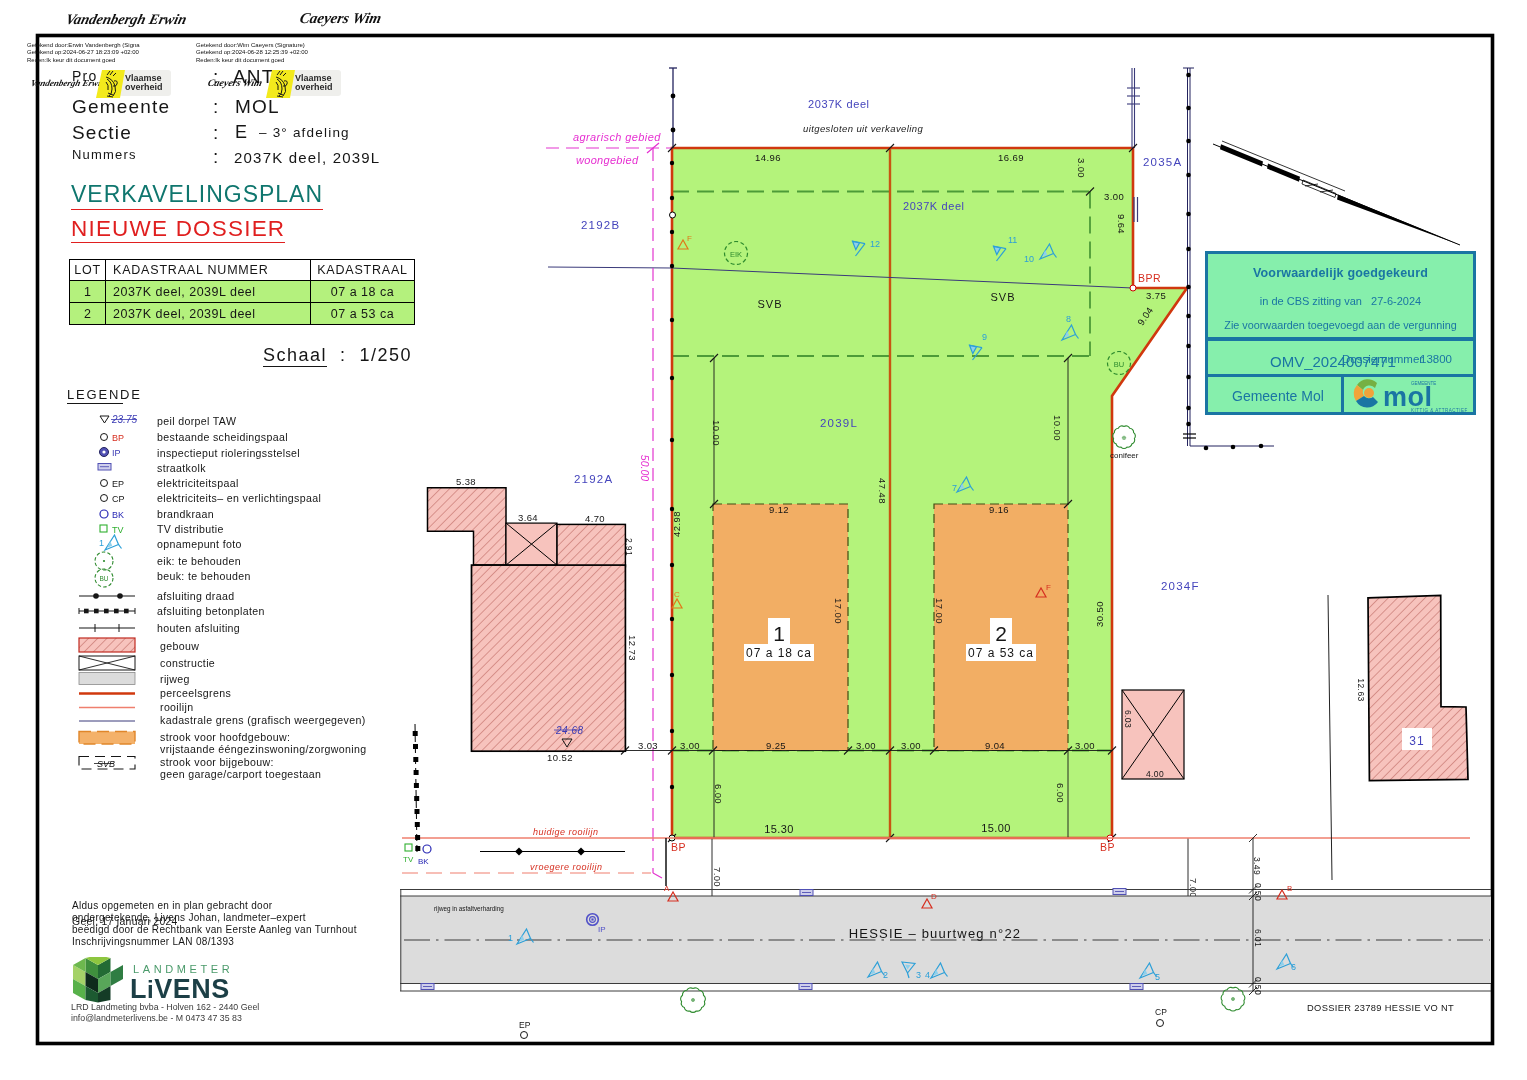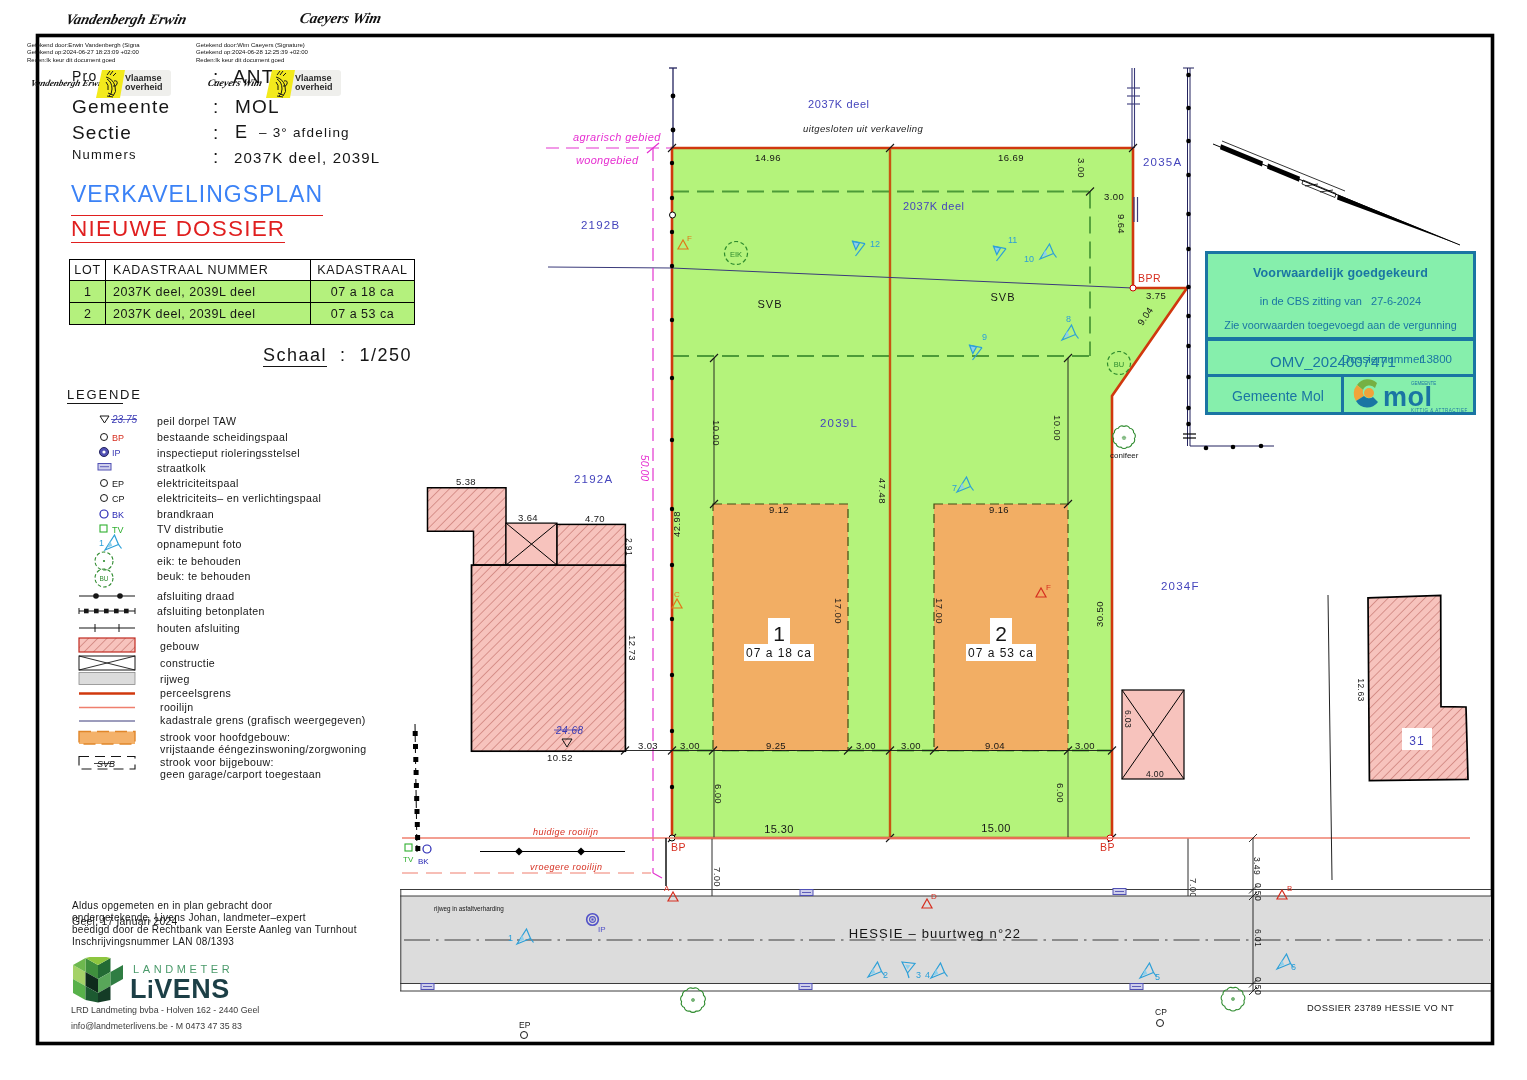--- a/index.html
+++ b/index.html
@@ -742,21 +742,21 @@
 
 <div class="hdr" style="left:72px;top:122px;font-size:19px;">Sectie</div>
 <div class="hdr" style="left:213px;top:122px;font-size:19px;">:</div>
 <div class="hdr" style="left:235px;top:122px;font-size:18px;">E</div>
 <div class="hdr" style="left:259px;top:125px;font-size:13.5px;">–  3°  afdeling</div>
 
 <div class="hdr" style="left:72px;top:147px;font-size:13px;">Nummers</div>
 <div class="hdr" style="left:213px;top:146px;font-size:19px;">:</div>
 <div class="hdr" style="left:234px;top:149px;font-size:15px;">2037K  deel,  2039L</div>
 
-<div style="position:absolute;left:71px;top:181px;font-size:23px;letter-spacing:1px;color:#3b82f6;border-bottom:1.8px solid #e01f1f;padding-bottom:7px;">VERKAVELINGSPLAN</div>
+<div style="position:absolute;left:71px;top:181px;font-size:23px;letter-spacing:1px;color:#0f766e;border-bottom:1.8px solid #e01f1f;padding-bottom:1px;">VERKAVELINGSPLAN</div>
 
 <div style="position:absolute;left:71px;top:216px;font-size:22.5px;letter-spacing:1.2px;color:#e01f1f;border-bottom:1.8px solid #e01f1f;padding-bottom:0px;">NIEUWE DOSSIER</div>
 
 <table style="position:absolute;left:69px;top:259px;border-collapse:collapse;font-size:12.5px;color:#161616;table-layout:fixed;width:341px;" cellspacing="0">
 <tbody>
         <tr style="height:21px;background:#fff;">
   <td style="border:1.6px solid #000;width:33px;text-align:center;letter-spacing:0.8px;">LOT</td>
   <td style="border:1.6px solid #000;width:196px;padding-left:7px;letter-spacing:0.8px;">KADASTRAAL  NUMMER</td>
   <td style="border:1.6px solid #000;width:101px;text-align:center;letter-spacing:0.8px;">KADASTRAAL</td>
 </tr>
@@ -789,21 +789,21 @@
 <polygon points="39.5,15 52,8 52,22 39.5,29" fill="#2f7d43"></polygon>
 <polygon points="2,22 14.5,29 14.5,43 2,36" fill="#58b14a"></polygon>
 <polygon points="14.5,29 27,36 27,45.5 14.5,43" fill="#1c5a31"></polygon>
 <polygon points="27,36 39.5,29 39.5,43 27,45.5" fill="#143c26"></polygon>
 <polygon points="2,8 14.5,1 14.5,15 2,8" fill="#6db84e"></polygon>
 </svg>
 
 <div style="position:absolute;left:133px;top:963px;font-size:11px;letter-spacing:3.6px;color:#4a9a6a;">LANDMETER</div>
 <div style="position:absolute;left:130px;top:974px;font-size:27px;font-weight:bold;letter-spacing:0.5px;color:#1c3f46;text-align:center;">L<span style="font-size:24px;">i</span>VENS</div>
 
-<div style="position:absolute;left:71px;top:1002px;font-size:8.8px;color:#3a3a3a;line-height:16px;">LRD Landmeting bvba - Holven 162 - 2440 Geel<br>info@landmeterlivens.be - M 0473 47 35 83</div>
+<div style="position:absolute;left:71px;top:1002px;font-size:8.8px;color:#3a3a3a;line-height:11px;">LRD Landmeting bvba - Holven 162 - 2440 Geel<br>info@landmeterlivens.be - M 0473 47 35 83</div>
 
 <div style="position:absolute;left:1205px;top:251px;width:271px;height:164px;border:3px solid #1a75a3;box-sizing:border-box;background:#86efac;color:#1a75a3;">
   <div style="position:absolute;left:0;top:0;width:100%;height:87px;border-bottom:4px solid #1a75a3;box-sizing:border-box;">
     <div style="text-align:center;margin-top:12px;font-size:12.5px;font-weight:bold;letter-spacing:0.2px;">Voorwaardelijk goedgekeurd</div>
     <div style="text-align:center;margin-top:15px;font-size:11px;">in de CBS zitting van&nbsp;&nbsp;&nbsp;27-6-2024</div>
     <div style="text-align:center;margin-top:12px;font-size:10.8px;">Zie voorwaarden toegevoegd aan de vergunning</div>
   </div>
   <div style="position:absolute;left:0;top:87px;width:100%;height:36px;border-bottom:3px solid #1a75a3;box-sizing:border-box;">
     <span style="position:absolute;left:14px;top:12px;font-size:15px;margin-left:48px;">OMV_2024007471</span>
     <span style="position:absolute;left:134px;top:12px;font-size:11.5px;">Dossiernummer</span>

